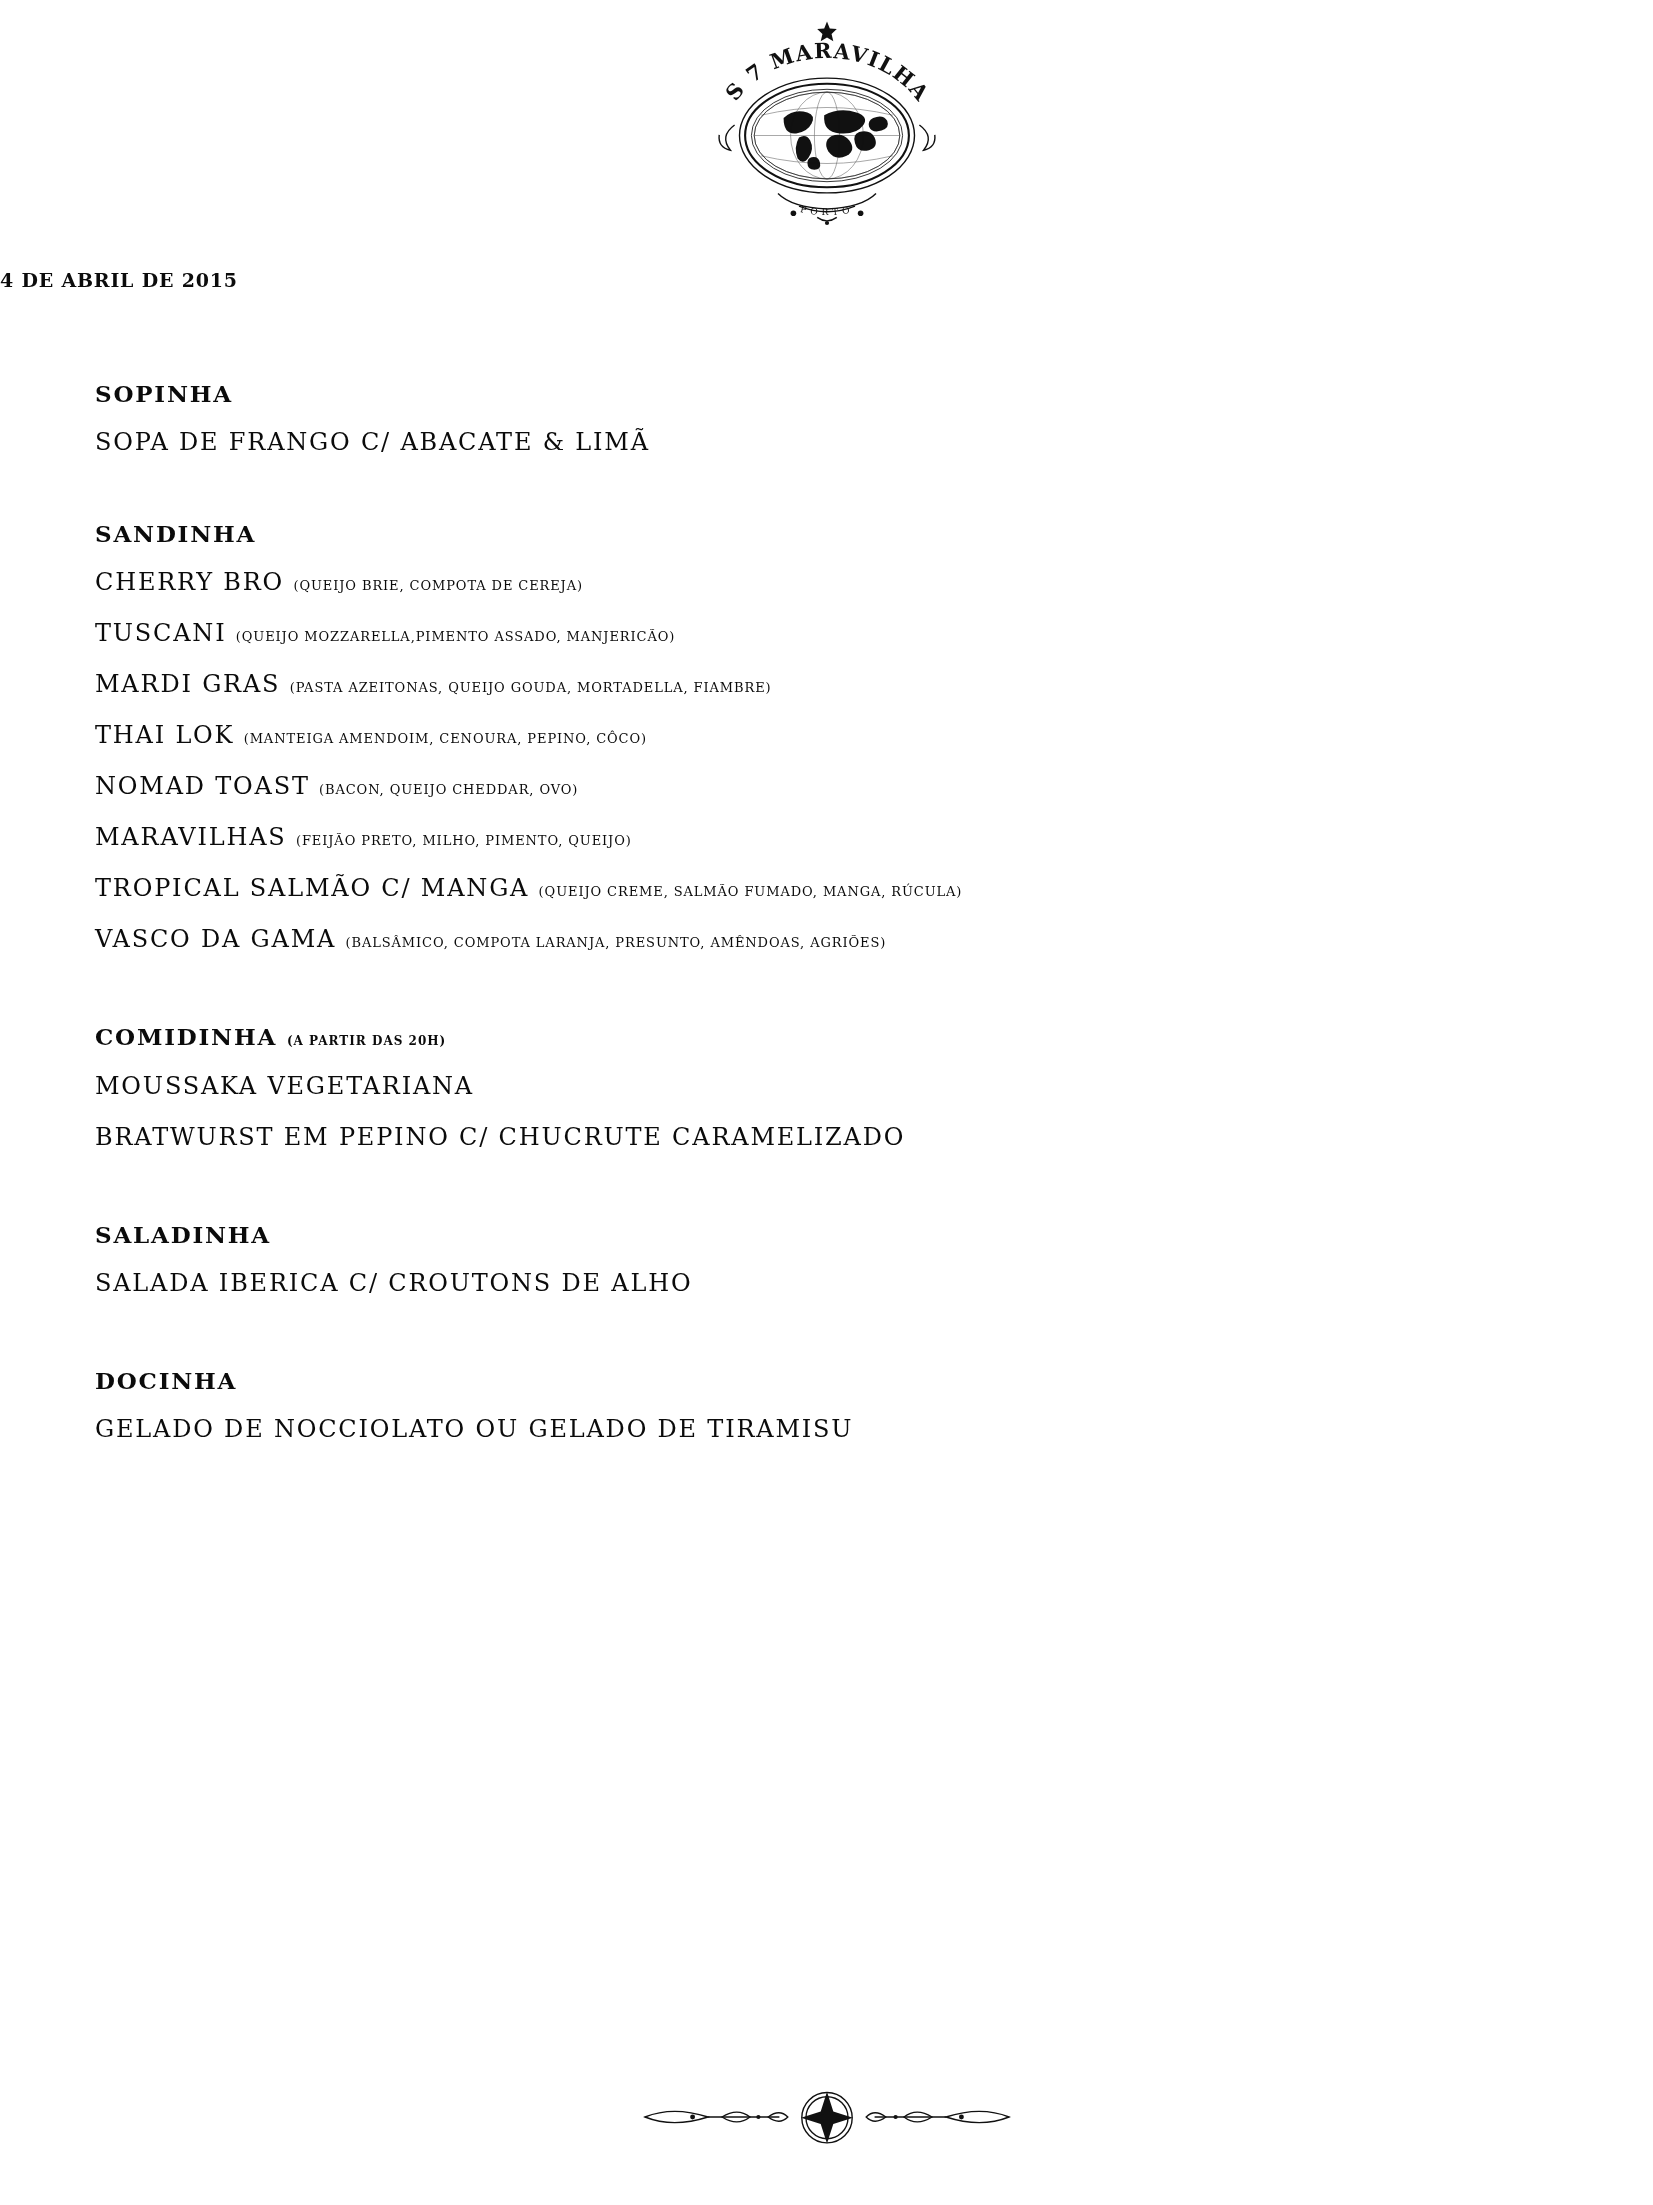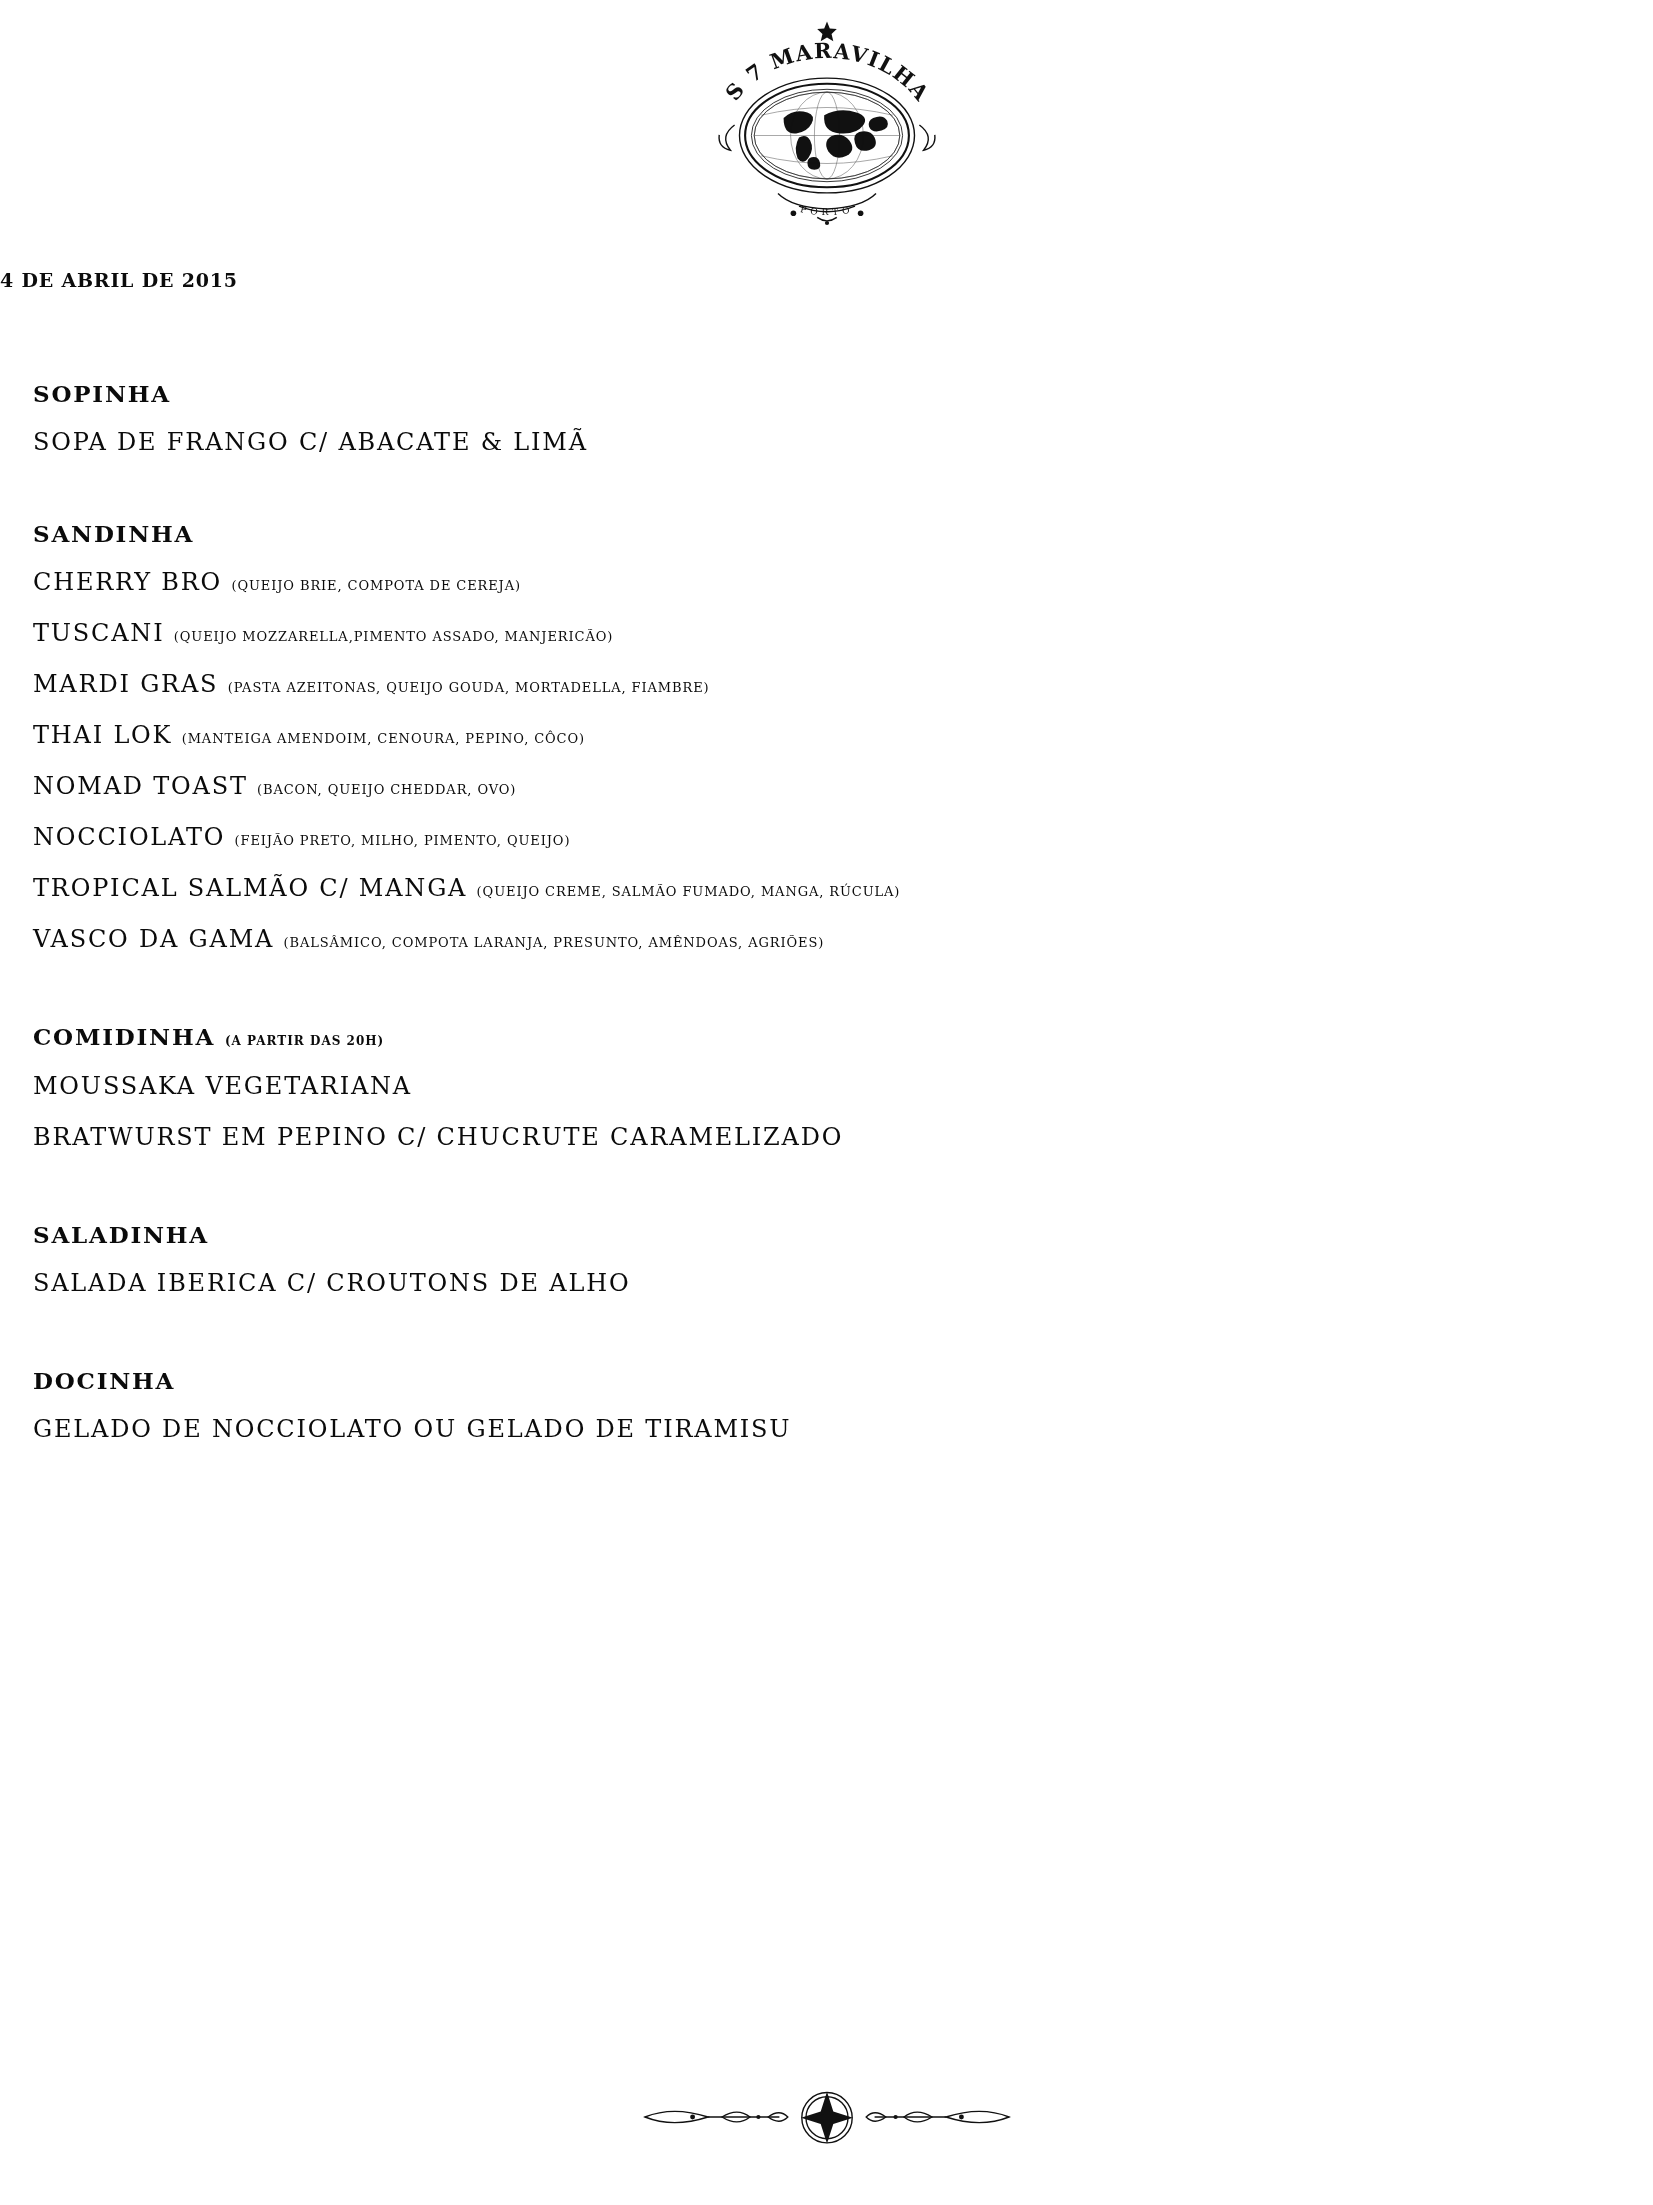--- a/index.html
+++ b/index.html
@@ -44,22 +44,22 @@
     font-weight: bold;
     font-size: 19px;
     letter-spacing: 0.8px;
     margin-top: 4.2px;
     color: #0c0c0c;
   }
 
   
   .menu {
     margin-top: 90px;
+    padding-left: 95px;
     padding-right: 84px;
-    margin-left: 33px;
   }
 
   .section { margin-bottom: 0; }
 
   .section-title {
     font-family: "DejaVu Serif", serif;
     font-weight: bold;
     font-size: 23px;
     letter-spacing: 1.8px;
     color: #0b0b0b;
@@ -202,21 +202,21 @@
       </div>
       <div class="item">
         <span class="name">THAI LOK</span>
         <span class="desc">(MANTEIGA AMENDOIM, CENOURA, PEPINO, CÔCO)</span>
       </div>
       <div class="item">
         <span class="name">NOMAD TOAST</span>
         <span class="desc">(BACON, QUEIJO CHEDDAR, OVO)</span>
       </div>
       <div class="item">
-        <span class="name">NOCCIOLATO</span>
+        <span class="name">MARAVILHAS</span>
         <span class="desc">(FEIJÃO PRETO, MILHO, PIMENTO, QUEIJO)</span>
       </div>
       <div class="item">
         <span class="name">TROPICAL SALMÃO C/ MANGA</span>
         <span class="desc">(QUEIJO CREME, SALMÃO FUMADO, MANGA, RÚCULA)</span>
       </div>
       <div class="item">
         <span class="name">VASCO DA GAMA</span>
         <span class="desc">(BALSÂMICO, COMPOTA LARANJA, PRESUNTO, AMÊNDOAS, AGRIÕES)</span>
       </div>

